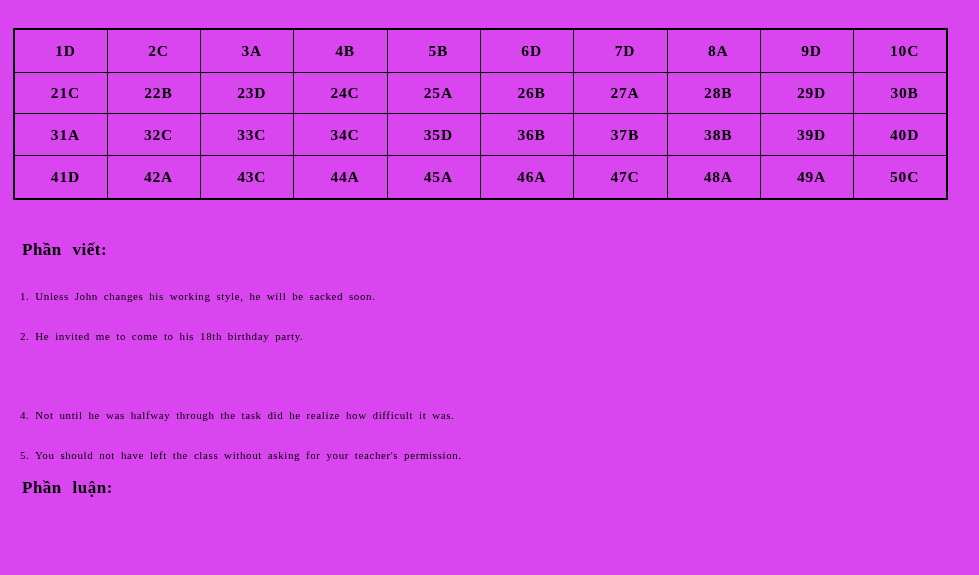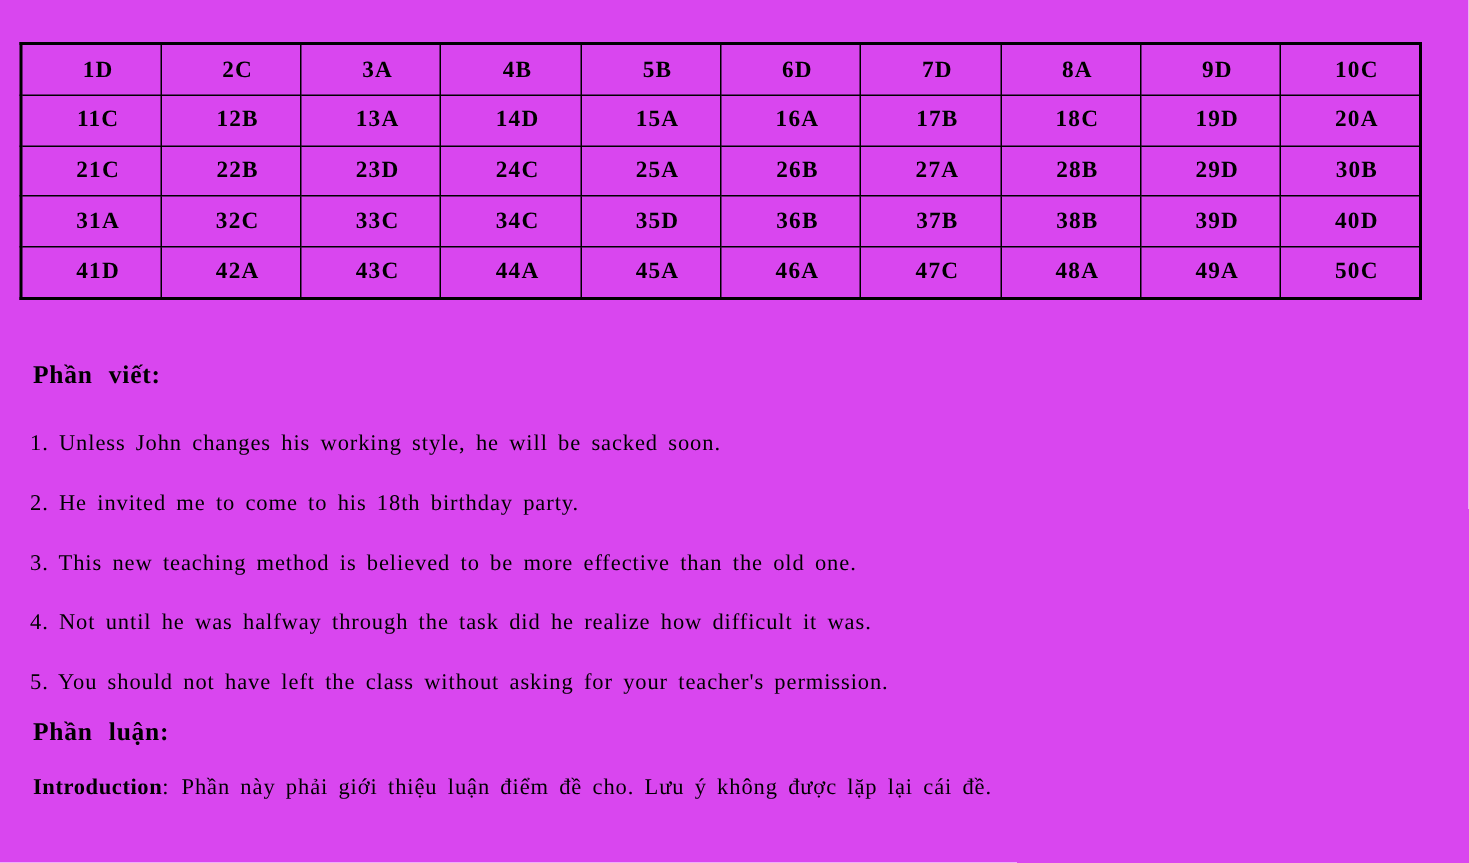--- a/index.html
+++ b/index.html
@@ -38,21 +38,21 @@
     vertical-align: middle;
     white-space: nowrap;
     overflow: hidden;
   }
   .line {
     position: absolute;
     white-space: nowrap;
     line-height: 21px;
   }
   .body-text {
-    font-size: 15px;
+    font-size: 11px;
     letter-spacing: 0.6px;
     word-spacing: 2.5px;
   }
   .heading {
     font-size: 17px;
     font-weight: bold;
     letter-spacing: 0.5px;
     word-spacing: 6px;
   }
   .intro-label {
@@ -85,32 +85,20 @@
           <td>3A</td>
           <td>4B</td>
           <td>5B</td>
           <td>6D</td>
           <td>7D</td>
           <td>8A</td>
           <td>9D</td>
           <td>10C</td>
         </tr>
         <tr>
-          <td>11C</td>
-          <td>12B</td>
-          <td>13A</td>
-          <td>14D</td>
-          <td>15A</td>
-          <td>16A</td>
-          <td>17B</td>
-          <td>18C</td>
-          <td>19D</td>
-          <td>20A</td>
-        </tr>
-        <tr>
           <td>21C</td>
           <td>22B</td>
           <td>23D</td>
           <td>24C</td>
           <td>25A</td>
           <td>26B</td>
           <td>27A</td>
           <td>28B</td>
           <td>29D</td>
           <td>30B</td>
@@ -141,25 +129,21 @@
         </tr>
       </tbody>
   </table>
 
   <div class="line heading pos-heading-viet">Phần viết:</div>
 
   <div class="line body-text pos-item-1">1. Unless John changes his working style, he will be sacked soon.</div>
 
   <div class="line body-text pos-item-2">2. He invited me to come to his 18th birthday party.</div>
 
-  <div class="line body-text pos-item-3">3. This new teaching method is believed to be more effective than the old one.</div>
 
   <div class="line body-text pos-item-4">4. Not until he was halfway through the task did he realize how difficult it was.</div>
 
   <div class="line body-text pos-item-5">5. You should not have left the class without asking for your teacher's permission.</div>
 
   <div class="line heading pos-heading-luan">Phần luận:</div>
 
-  <div class="line body-text pos-intro">
-    <span class="intro-label">Introduction</span><span class="intro-sep">:</span><span>Phần này phải giới thiệu luận điểm đề cho. Lưu ý không được lặp lại cái đề.</span>
-  </div>
 
 </div>
 
 </body></html>

